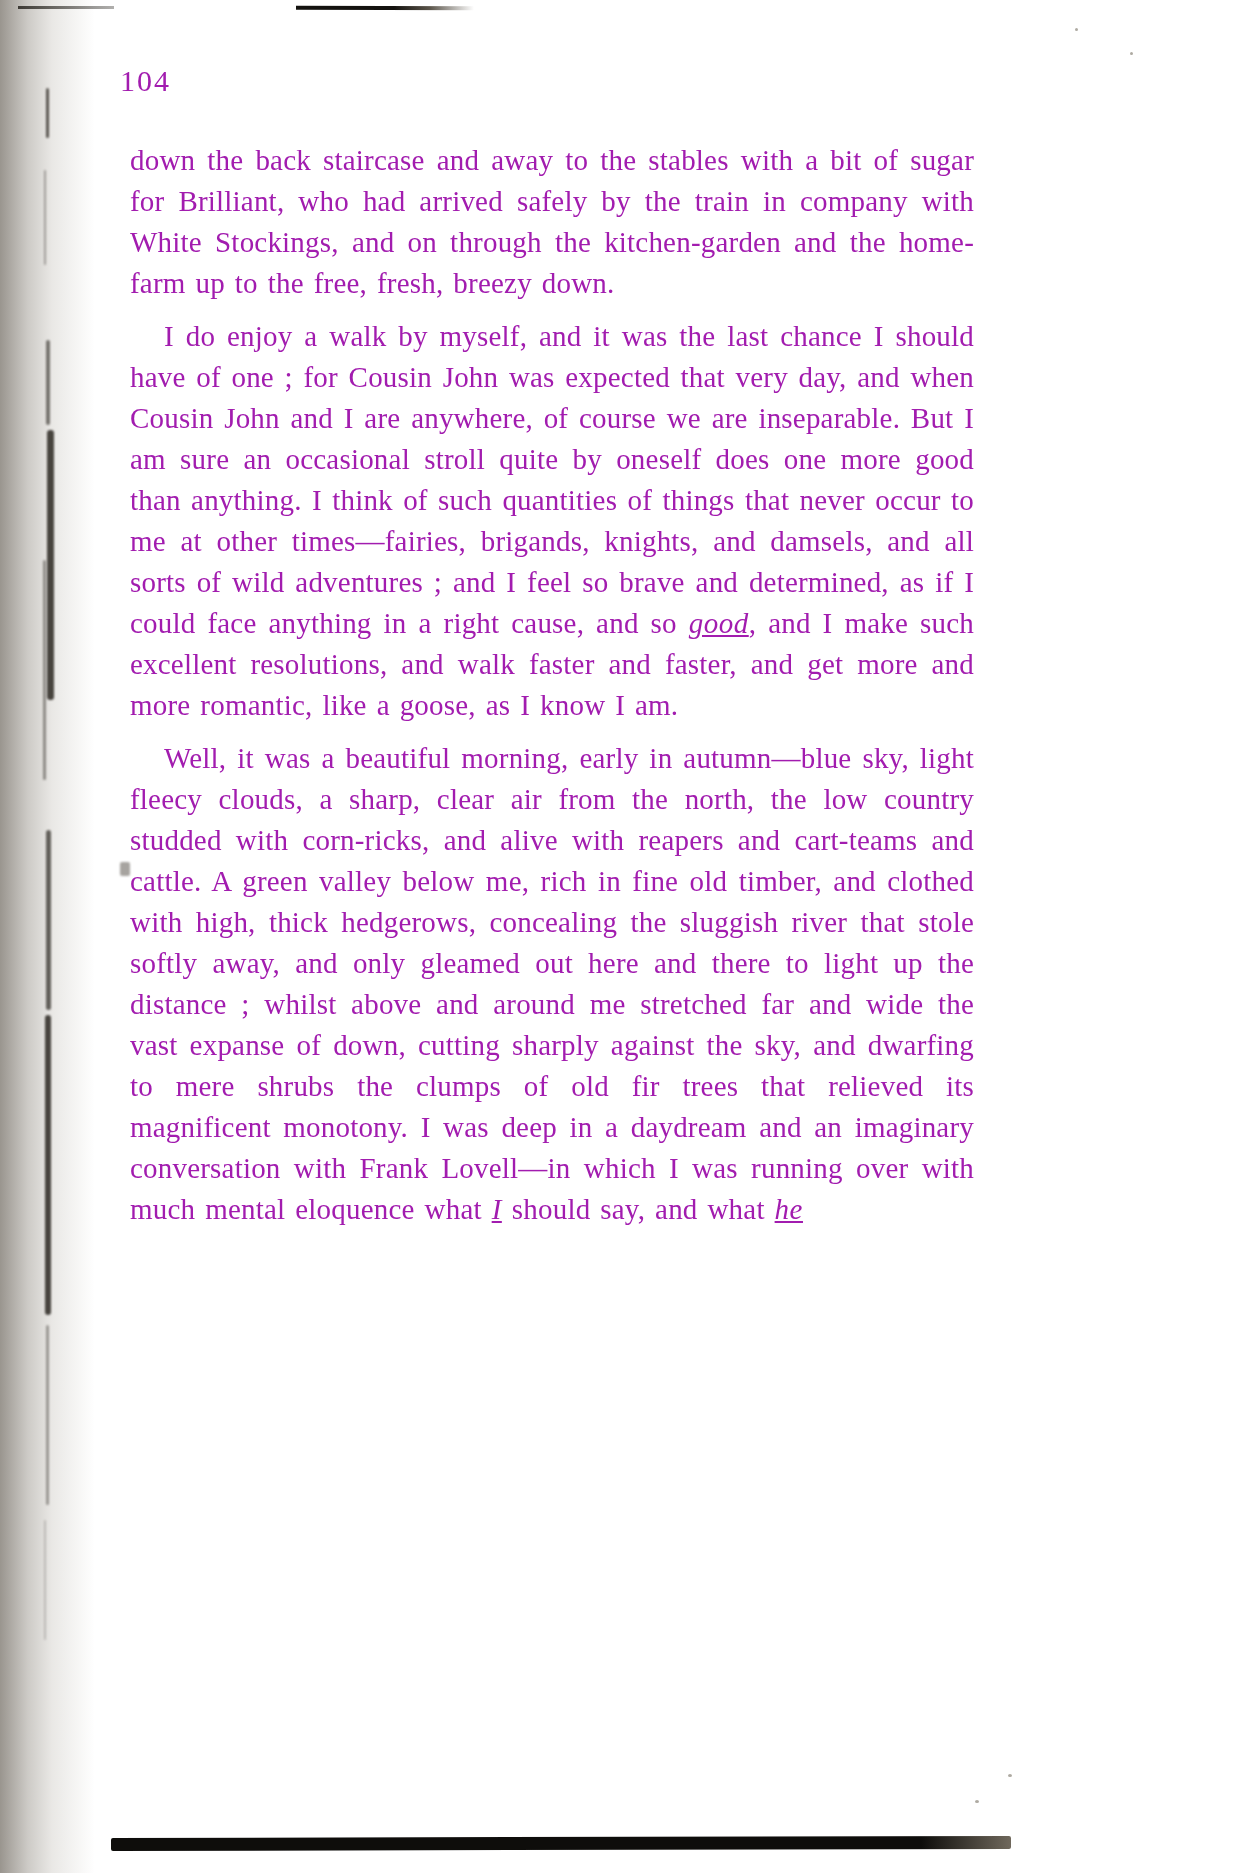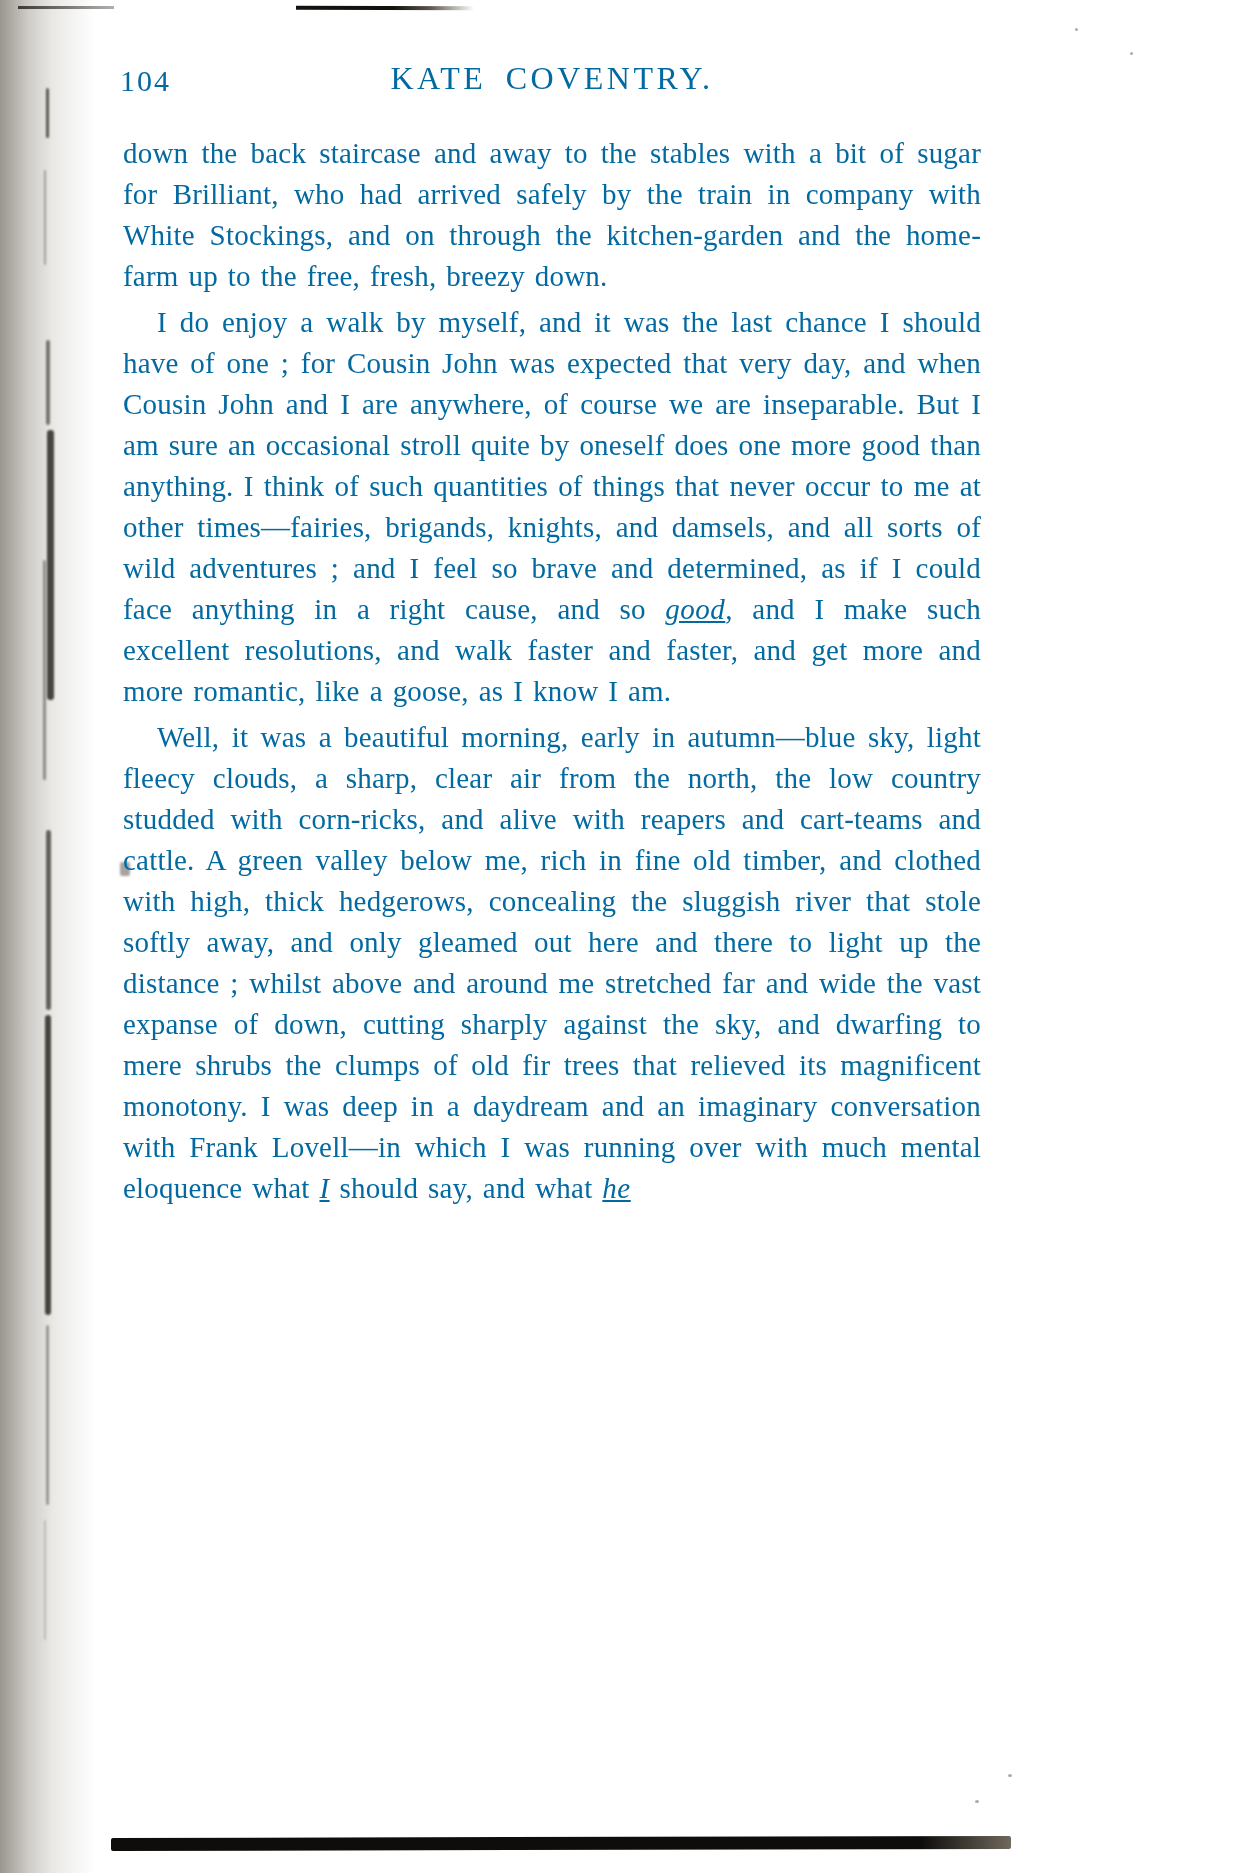--- a/index.html
+++ b/index.html
@@ -10,21 +10,21 @@
   .page {
     position: relative;
     width: 1257px;
     height: 1873px;
     overflow: hidden;
     background:
       radial-gradient(ellipse at 55% 45%, rgba(255,255,255,0.35), rgba(0,0,0,0) 70%),
       linear-gradient(to right, #ddd8ca 0px, #ece8dc 55px, #f5f2ea 110px, #f6f3eb 85%, #efecе2 100%),
       #f5f2ea;
     font-family: "Liberation Serif", "DejaVu Serif", serif;
-    color: #0369a1;
+    color: #a21caf;
   }
   
   .binding-shadow {
     position: absolute;
     left: 0; top: 0; bottom: 0;
     width: 95px;
     background: linear-gradient(to right,
       rgba(70,62,50,0.55) 0px,
       rgba(90,82,68,0.30) 28px,
       rgba(120,112,95,0.16) 52px,
@@ -68,21 +68,21 @@
     word-spacing: 8px;
   }
   .text-block {
     font-size: 29px;
     line-height: 41px;
     text-align: justify;
     letter-spacing: 0.2px;
     word-spacing: 2.5px;
   }
   .para {
-    margin: 5px;
+    margin: 12px;
     text-indent: 34px;
   }
   .para.no-indent {
     text-indent: 0;
   }
   .para em {
     font-style: italic;
     letter-spacing: 0.5px;
     text-decoration: underline;
   }
@@ -141,21 +141,20 @@
   <div class="artifact top-mark-center"></div>
   <div class="artifact dot" style="left:1075px; top:28px;  width:3px; height:3px;"></div>
   <div class="artifact dot" style="left:1130px; top:52px;  width:3px; height:3px;"></div>
   <div class="artifact dot" style="left:1008px; top:1774px; width:4px; height:3px;"></div>
   <div class="artifact dot" style="left:975px;  top:1800px; width:4px; height:3px;"></div>
   <div class="para-mark"></div>
 
   <div class="content">
     <div class="header">
       <span class="page-number">104</span>
-      <div class="running-title">KATE COVENTRY.</div>
     </div>
 
     <div class="text-block">
       <p class="para no-indent"><span>down the back staircase and away to the stables with a bit of sugar for Brilliant, who had arrived safely by the train in company with White Stockings, and on through the kitchen-garden and the home-farm up to the free, fresh, breezy down.</span></p>
       <p class="para"><span>I do enjoy a walk by myself, and it was the last chance I should have of one ; for Cousin John was expected that very day, and when Cousin John and I are anywhere, of course we are inseparable. But I am sure an occasional stroll quite by oneself does one more good than anything. I think of such quantities of things that never occur to me at other times—fairies, brigands, knights, and damsels, and all sorts of wild adventures ; and I feel so brave and determined, as if I could face anything in a right cause, and so </span><em>good</em><span>, and I make such excellent resolutions, and walk faster and faster, and get more and more romantic, like a goose, as I know I am.</span></p>
       <p class="para"><span>Well, it was a beautiful morning, early in autumn—blue sky, light fleecy clouds, a sharp, clear air from the north, the low country studded with corn-ricks, and alive with reapers and cart-teams and cattle. A green valley below me, rich in fine old timber, and clothed with high, thick hedgerows, concealing the sluggish river that stole softly away, and only gleamed out here and there to light up the distance ; whilst above and around me stretched far and wide the vast expanse of down, cutting sharply against the sky, and dwarfing to mere shrubs the clumps of old fir trees that relieved its magnificent monotony. I was deep in a daydream and an imaginary conversation with Frank Lovell—in which I was running over with much mental eloquence what </span><em>I</em><span> should say, and what </span><em>he</em></p>
     </div>
   </div>
 
   <div class="bottom-bar"></div>

